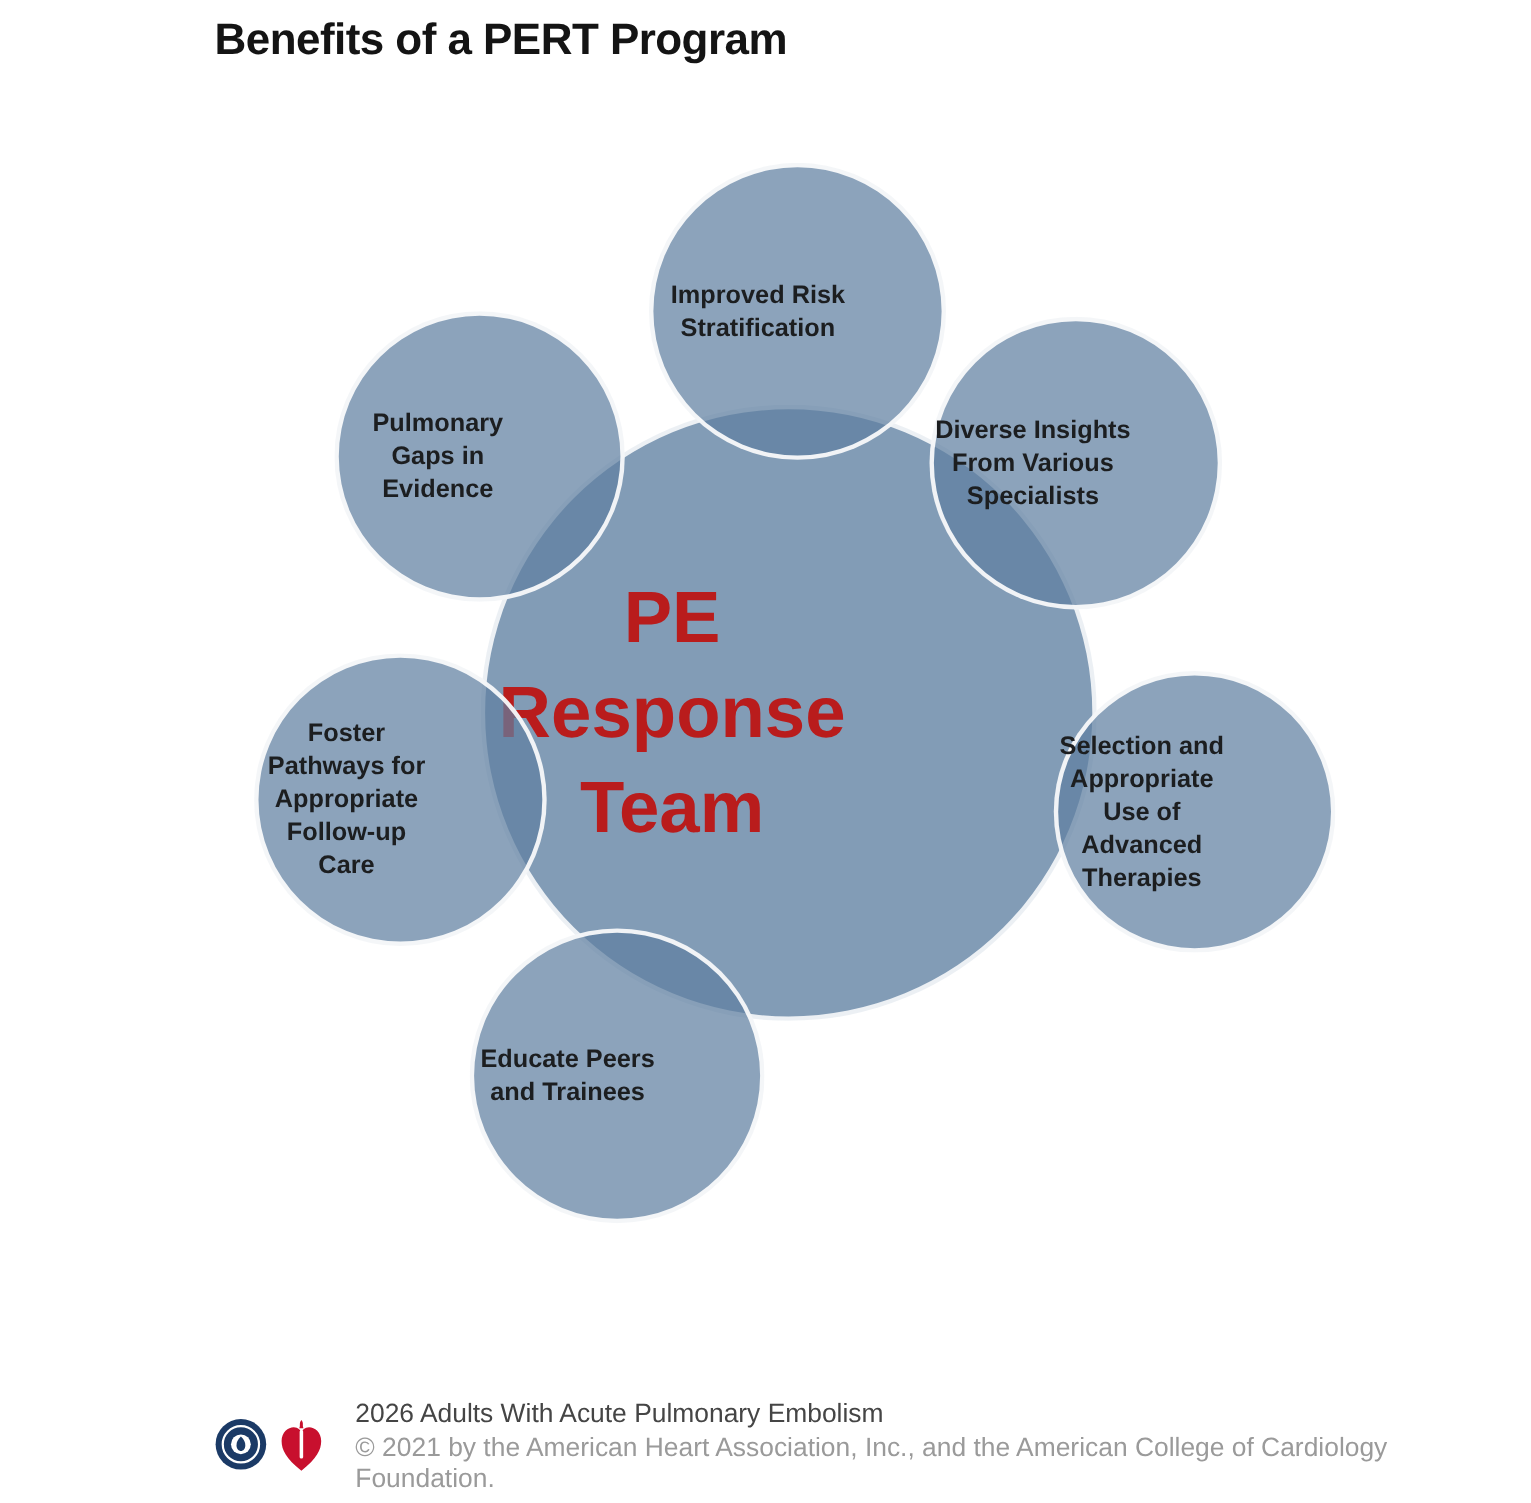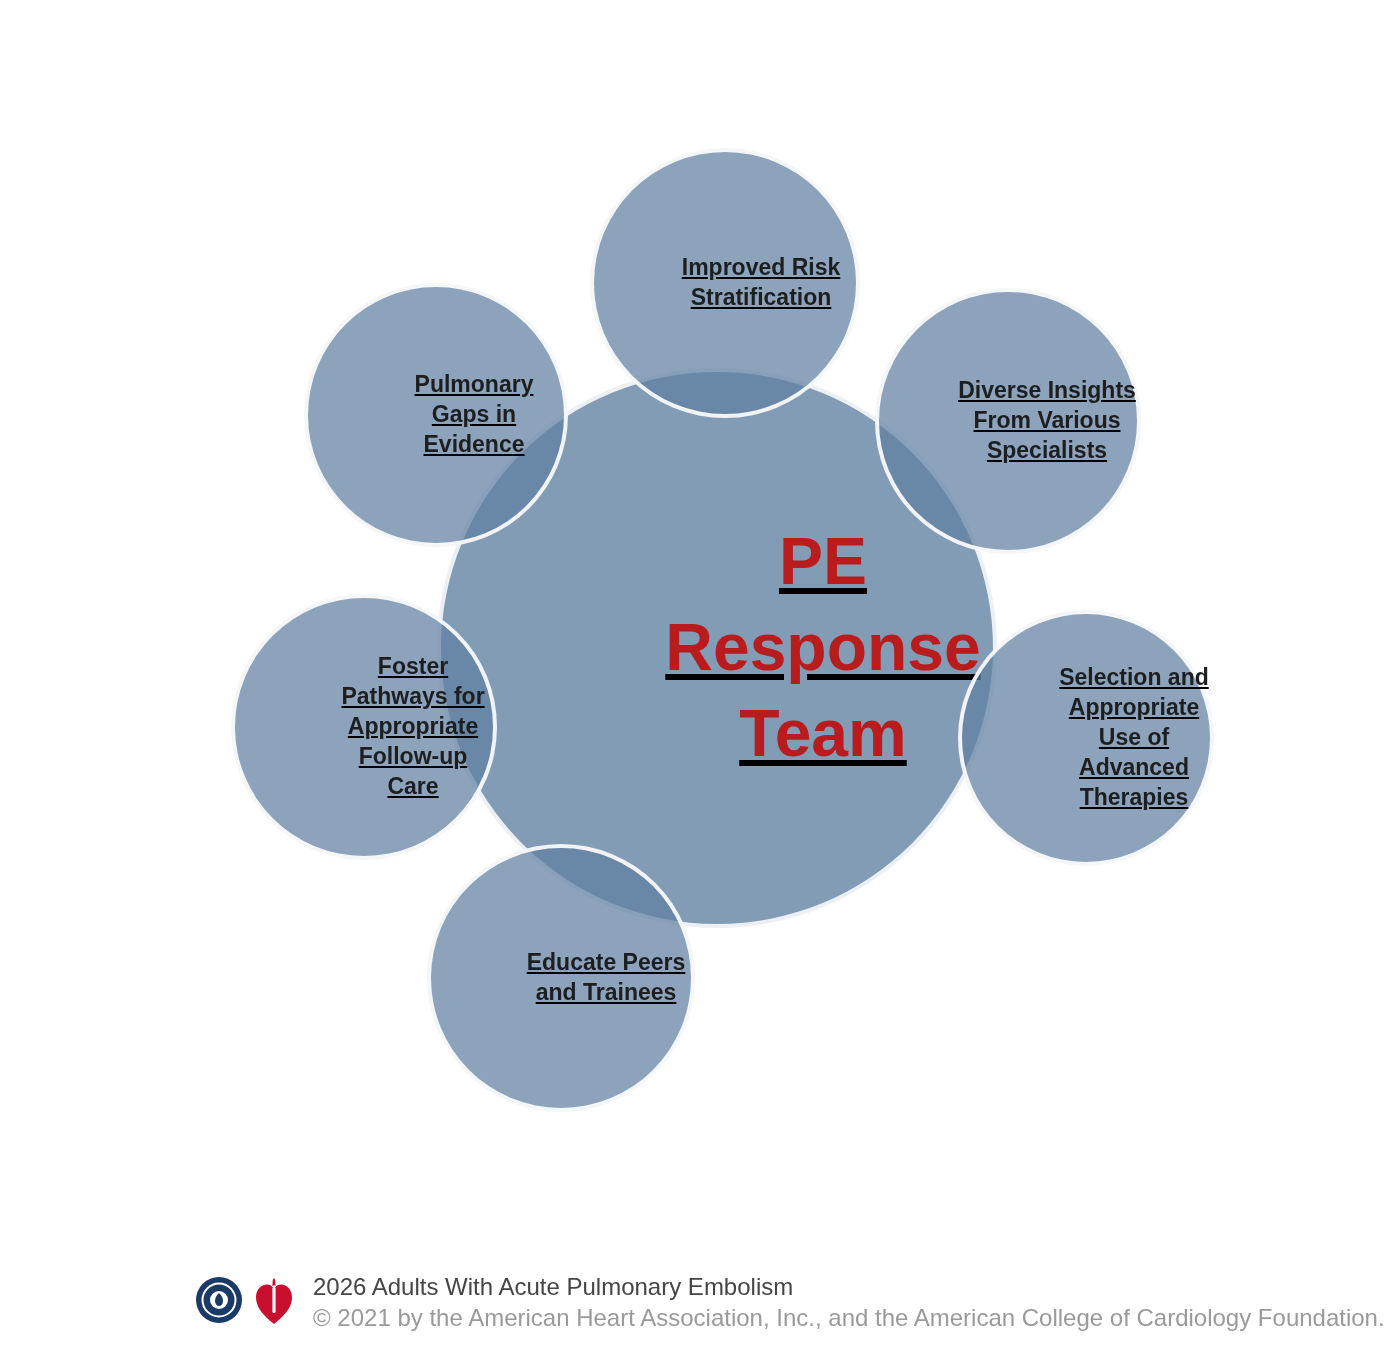--- a/index.html
+++ b/index.html
@@ -22,24 +22,23 @@
     font-size: 40px;
     font-weight: 700;
     color: #141414;
     letter-spacing: -0.5px;
   }
   .circle {
     position: absolute;
     border-radius: 50%;
     display: flex;
     align-items: center;
-    justify-content: flex-end;
+    justify-content: flex-start;
     text-align: center;
     box-sizing: border-box;
-    text-decoration: underline;
   }
   .center-circle {
     left: 437px;
     top: 368px;
     width: 560px;
     height: 560px;
     background: rgba(95, 128, 161, 0.78);
     border: 4px solid rgba(255, 255, 255, 0.85);
   }
   .center-label {
@@ -54,40 +53,40 @@
     border: 4px solid rgba(255, 255, 255, 0.9);
   }
   .sat-label {
     font-size: 23px;
     line-height: 1.3;
     font-weight: 600;
     color: #1c1e20;
   }
   .c-top        { left: 590px; top: 148px; width: 270px; height: 270px; }
   .c-top        .sat-label { width: 190px; }
-  .c-topright   { left: 875px; top: 288px; width: 266px; height: 266px; }
+  .c-topright   { left: 845px; top: 288px; width: 266px; height: 266px; }
   .c-topright   .sat-label { width: 180px; }
   .c-right      { left: 958px; top: 610px; width: 256px; height: 256px; }
   .c-right      .sat-label { width: 152px; }
   .c-bottomright{ left: 744px; top: 846px; width: 272px; height: 272px; }
   .c-bottomright .sat-label { width: 165px; }
   .c-bottomleft { left: 427px; top: 844px; width: 268px; height: 268px; }
   .c-bottomleft .sat-label { width: 170px; }
   .c-left       { left: 231px; top: 594px; width: 266px; height: 266px; }
   .c-left       .sat-label { width: 160px; }
   .c-topleft    { left: 304px; top: 283px; width: 264px; height: 264px; }
   .c-topleft    .sat-label { width: 180px; }
 
   .footer {
     position: absolute;
     left: 195px;
     top: 1272px;
     display: flex;
     align-items: center;
-    gap: 18px;
+    gap: 28px;
   }
   .footer-logos {
     display: flex;
     align-items: center;
     gap: 10px;
   }
   .footer-text {
     display: flex;
     flex-direction: column;
     gap: 3px;
@@ -101,20 +100,21 @@
     font-size: 24px;
     font-weight: 400;
     color: #9a9a9a;
   }
 </style>
 </head>
 <body>
 
 <div class="page">
 
+  <div class="title">Benefits of a PERT Program</div>
 
   <div class="circle center-circle">
     <div class="center-label">PE Response Team</div>
   </div>
 
   <div class="circle satellite c-top">
     <div class="sat-label">Improved Risk Stratification</div>
   </div>
 
   <div class="circle satellite c-topright">

